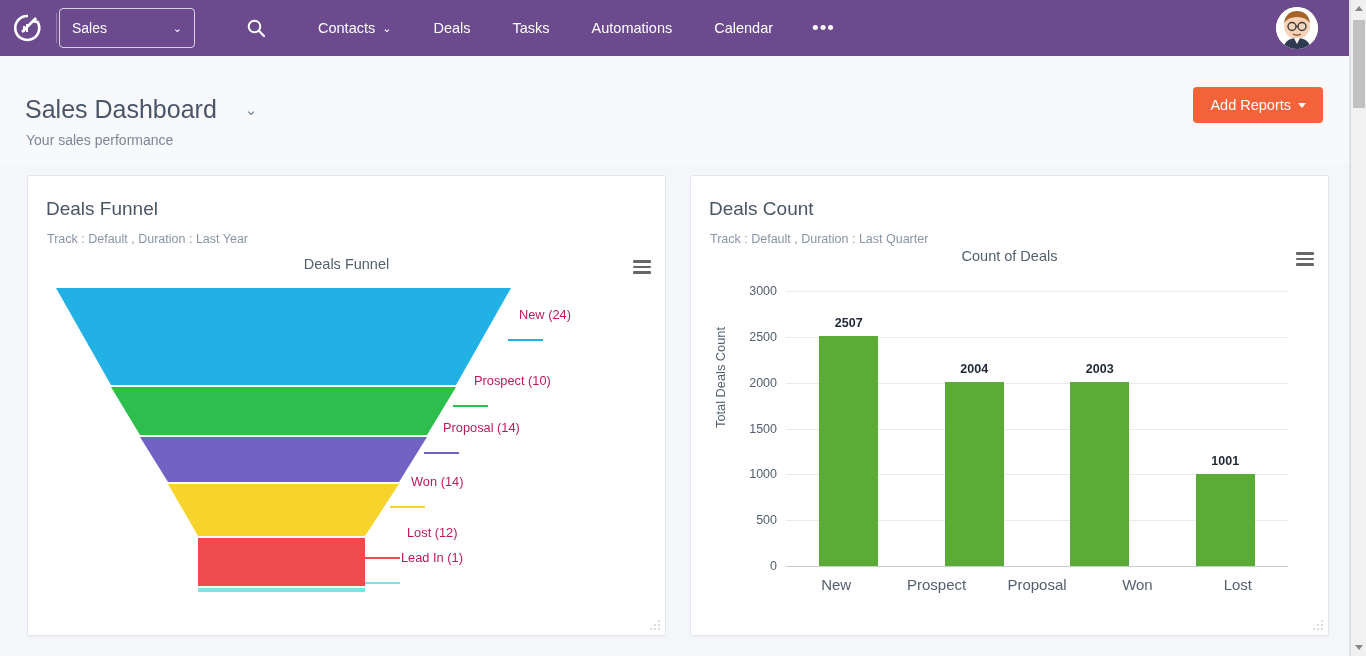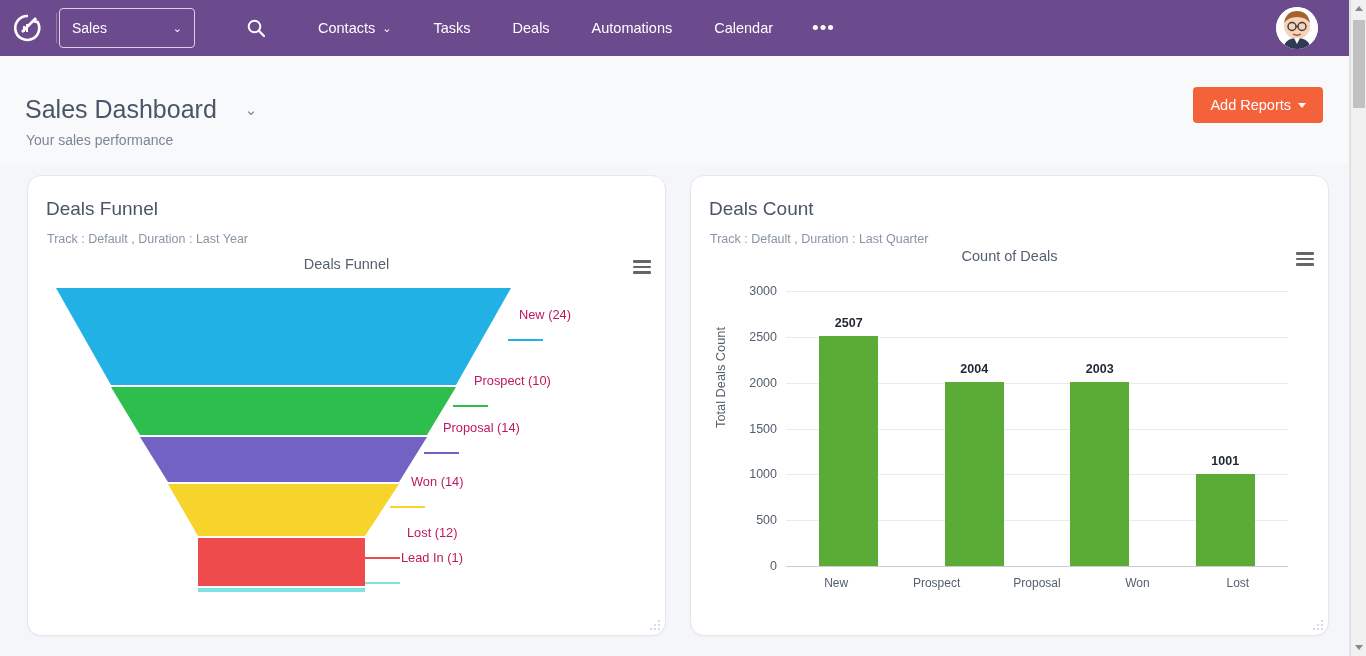--- a/index.html
+++ b/index.html
@@ -70,21 +70,21 @@
     display: flex; align-items: center; gap: 7px;
     cursor: pointer;
   }
   .caret-down { width: 0; height: 0; border-left: 4.5px solid transparent; border-right: 4.5px solid transparent; border-top: 5px solid #fff; }
 
   
   .card {
     position: absolute; top: 175px;
     background: #fff;
     border: 1px solid #e4e7ec;
-    border-radius: 14px;
+    border-radius: 2px;
     box-shadow: 0 1px 2px rgba(0,0,0,.04);
     overflow: hidden;
   }
   #card-funnel { left: 27px; width: 639px; height: 461px; }
   #card-count  { left: 690px; width: 639px; height: 461px; }
   .card-title { position: absolute; left: 18px; top: 22px; font-size: 19px; color: #4a5568; }
   .card-meta  { position: absolute; left: 19px; top: 56px; font-size: 12.5px; color: #8a94a6; }
   .chart-title { position: absolute; top: 80px; width: 100%; text-align: center; font-size: 14.5px; color: #55606e; }
   .burger {
     position: absolute; right: 14px; top: 84px;
@@ -120,21 +120,21 @@
     font-size: 12.8px; color: #55606e; white-space: nowrap;
   }
   .bars { position: absolute; left: 0; bottom: 0; width: 100%; height: 100%; display: flex; align-items: flex-end; }
   .bar-slot { flex: 1; height: 100%; position: relative; display: flex; align-items: flex-end; justify-content: center; }
   .bar { width: 59px; background: #5aac37; }
   .bar-val {
     position: absolute; width: 100%; text-align: center;
     font-size: 12.5px; font-weight: bold; color: #1f2733;
   }
   .xlabels { position: absolute; left: 95px; top: 305px; width: 502px; display: flex; }
-  .xlabel { flex: 1; text-align: center; font-size: 12px; color: #55606e; }
+  .xlabel { flex: 1; text-align: center; font-size: 15px; color: #55606e; }
 
   
   .grip { position: absolute; right: 4px; bottom: 4px; width: 16px; height: 16px; cursor: nwse-resize; opacity: .5; }
 
   
   .sbar { position: absolute; right: 0; top: 0; width: 16px; height: 656px; background: #f1f1f1; border-left: 1px solid #dcdcdc; }
   .sbtn { position: absolute; left: 0; width: 16px; height: 17px; background: #f1f1f1; display: flex; align-items: center; justify-content: center; cursor: pointer; }
   .sbtn.up { top: 0; } .sbtn.dn { bottom: 0; }
   .tri-u { width: 0; height: 0; border-left: 4px solid transparent; border-right: 4px solid transparent; border-bottom: 5px solid #888; }
   .tri-d { width: 0; height: 0; border-left: 4px solid transparent; border-right: 4px solid transparent; border-top: 5px solid #888; }
@@ -165,24 +165,24 @@
         <circle cx="8.5" cy="8.5" r="5.8" fill="none" stroke="#fff" stroke-width="2"></circle>
         <line x1="12.8" y1="12.8" x2="18" y2="18" stroke="#fff" stroke-width="2.2" stroke-linecap="round"></line>
       </svg>
     </div>
     <div class="navlinks">
       <div class="navlink">
         <span>Contacts</span>
         <span class="chev">⌄</span>
       </div>
       <div class="navlink">
+        <span>Deals</span>
+      </div>
+      <div class="navlink">
         <span>Tasks</span>
-      </div>
-      <div class="navlink">
-        <span>Deals</span>
       </div>
       <div class="navlink">
         <span>Automations</span>
       </div>
       <div class="navlink">
         <span>Calendar</span>
       </div>
       <div class="navlink dots">•••</div>
     </div>
     <div class="avatar">

